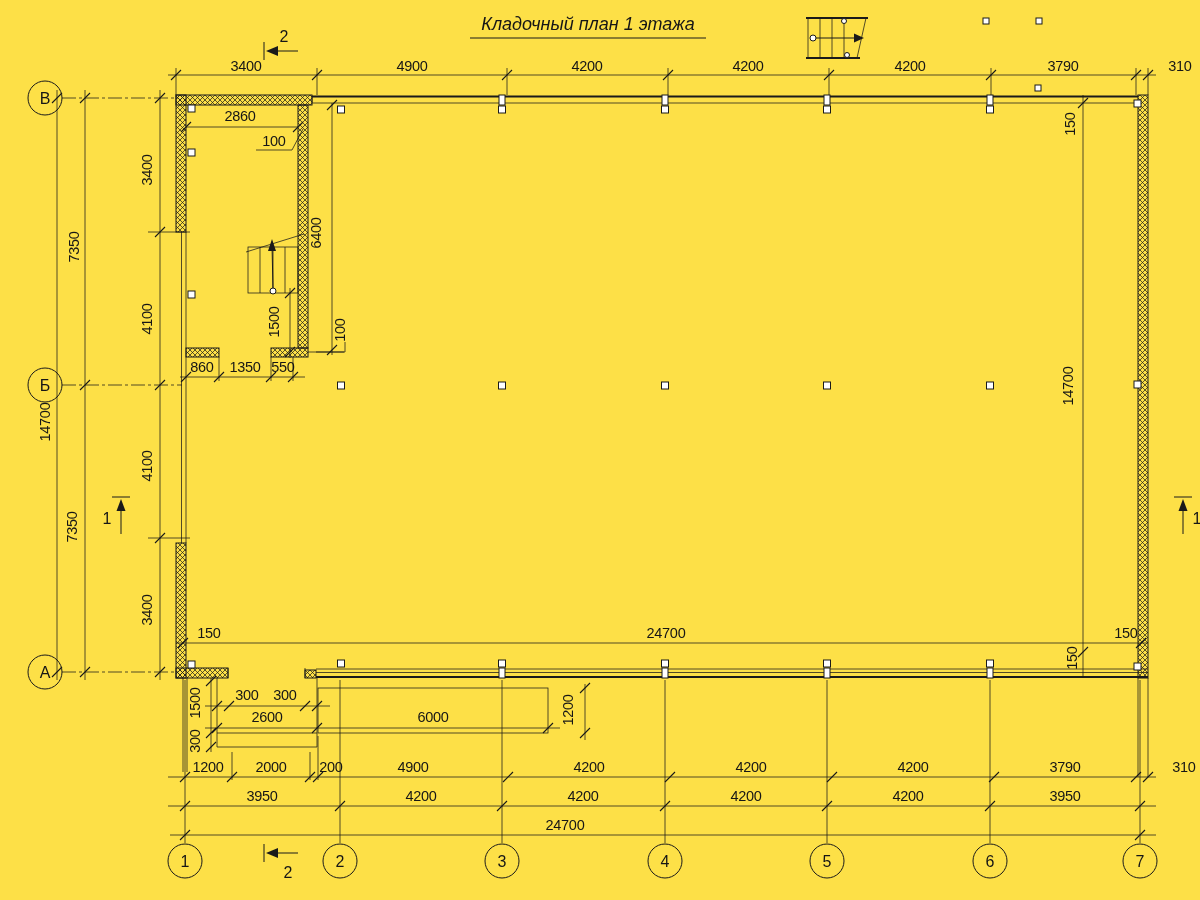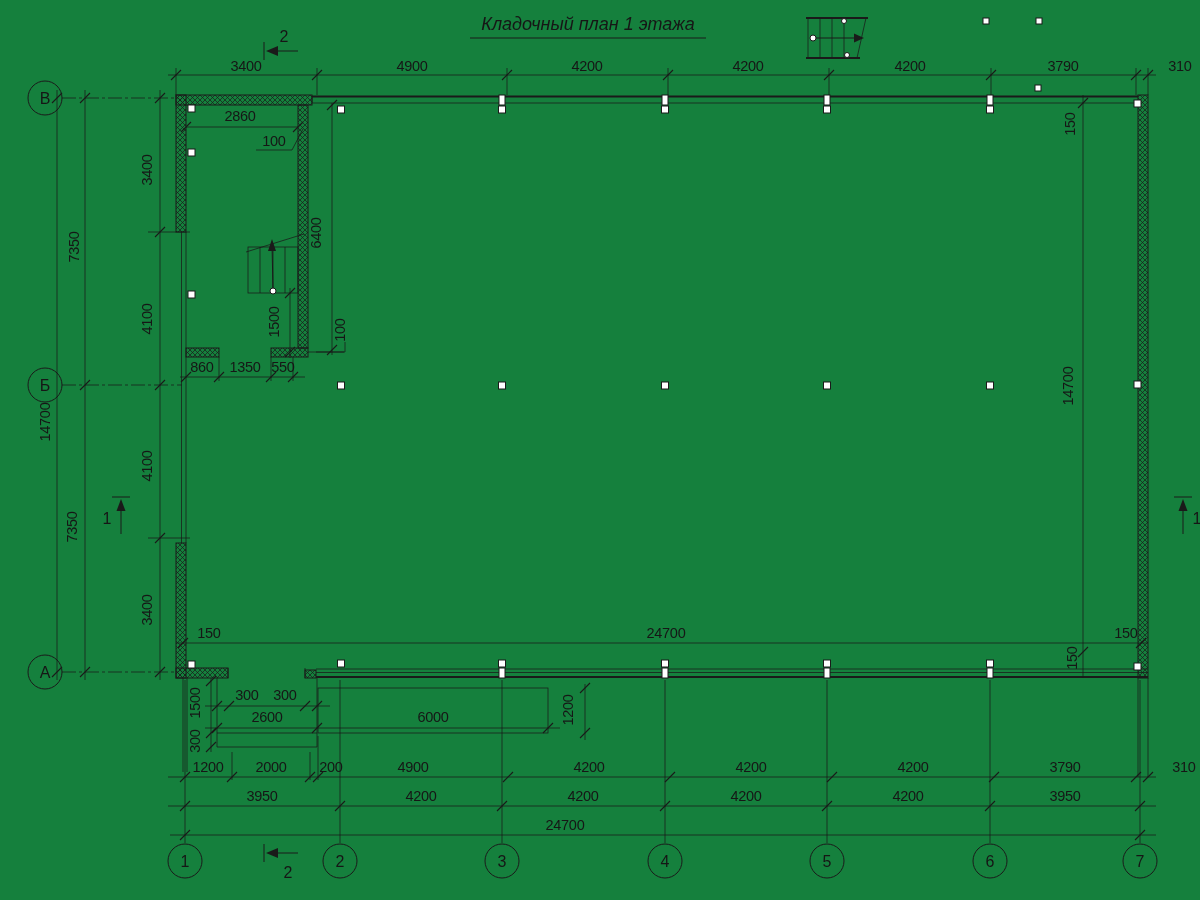--- a/index.html
+++ b/index.html
@@ -1,16 +1,16 @@
 <!DOCTYPE html>
 <html><head>
 <meta charset="utf-8">
 <style>
   html,body{margin:0;padding:0;background:#ffffff;}
-  .stage{width:1200px;height:900px;position:relative;background:#15803d;overflow:hidden;}
+  .stage{width:1200px;height:900px;position:relative;background:#fde047;overflow:hidden;}
   svg{display:block;}
   .ln{stroke:#1a1a1a;stroke-width:1;fill:none;}
   .thin{stroke:#1a1a1a;stroke-width:0.75;fill:none;}
   .thk{stroke:#1a1a1a;stroke-width:2;fill:none;}
   .dash{stroke:#1a1a1a;stroke-width:0.75;fill:none;stroke-dasharray:14 3 3 3;}
   .wall{fill:url(#hat);stroke:#1a1a1a;stroke-width:1;}
   .sq{fill:#ffffff;stroke:#1a1a1a;stroke-width:1;}
   .t{font-family:"Liberation Sans",sans-serif;font-size:14.5px;fill:#161616;letter-spacing:-0.3px;}
   .tb{font-family:"Liberation Sans",sans-serif;font-size:16px;fill:#161616;}
   .title{font-family:"Liberation Sans",sans-serif;font-size:18px;font-style:italic;fill:#161616;}

